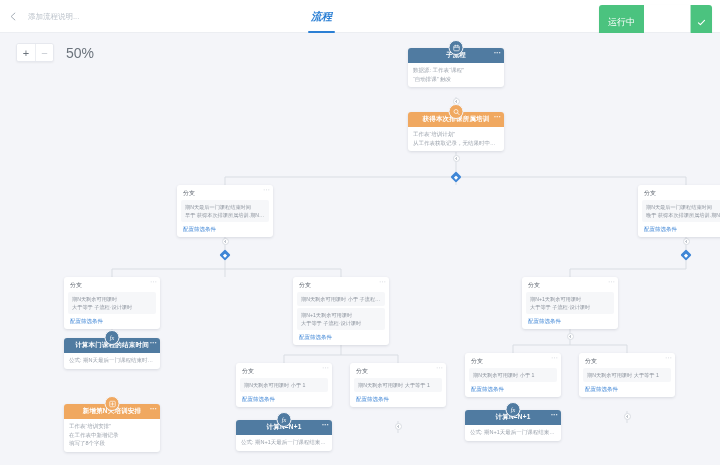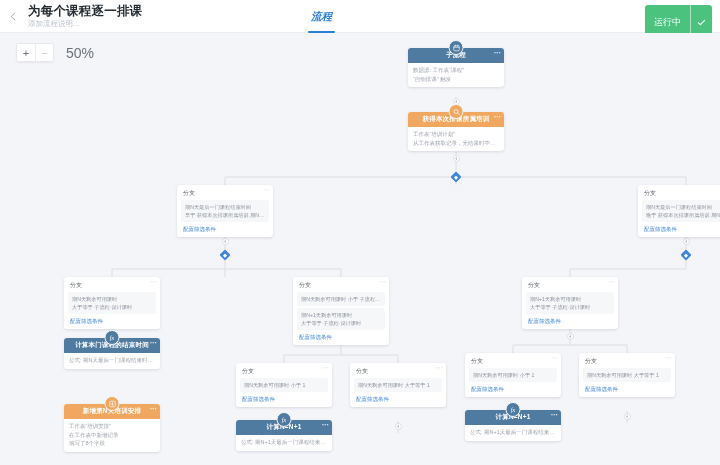--- a/index.html
+++ b/index.html
@@ -72,20 +72,21 @@
     border-radius: 1px;
   }
   .header-right {
     position: absolute;
     right: 8px; top: 5px;
     display: flex;
     height: 34px;
     border-radius: 3px;
     overflow: hidden;
     box-shadow: 0 1px 2px rgba(0,0,0,.08);
+    gap: 46px;
   }
   .run-state {
     background: #4bc37f;
     color: #ffffff;
     font-size: 9px;
     padding: 0 9px;
     display: flex; align-items: center;
     cursor: pointer;
   }
   .run-check {
@@ -260,21 +261,20 @@
 
 <div class="header">
   <div class="back-btn">
     <span>
       <svg width="11" height="11" viewBox="0 0 16 16">
         <path d="M10 3 L4.5 8 L10 13" fill="none" stroke="#9aa3ad" stroke-width="1.3" stroke-linecap="round" stroke-linejoin="round"></path>
       </svg>
     </span>
   </div>
   <div class="title-block">
-    <div class="page-title">为每个课程逐一排课</div>
     <div class="page-subtitle">添加流程说明...</div>
   </div>
 
   <div class="tabs">
     <div class="tab active">流程</div>
   </div>
 
   <div class="header-right">
     <div class="run-state">运行中</div>
     <div class="run-check">

